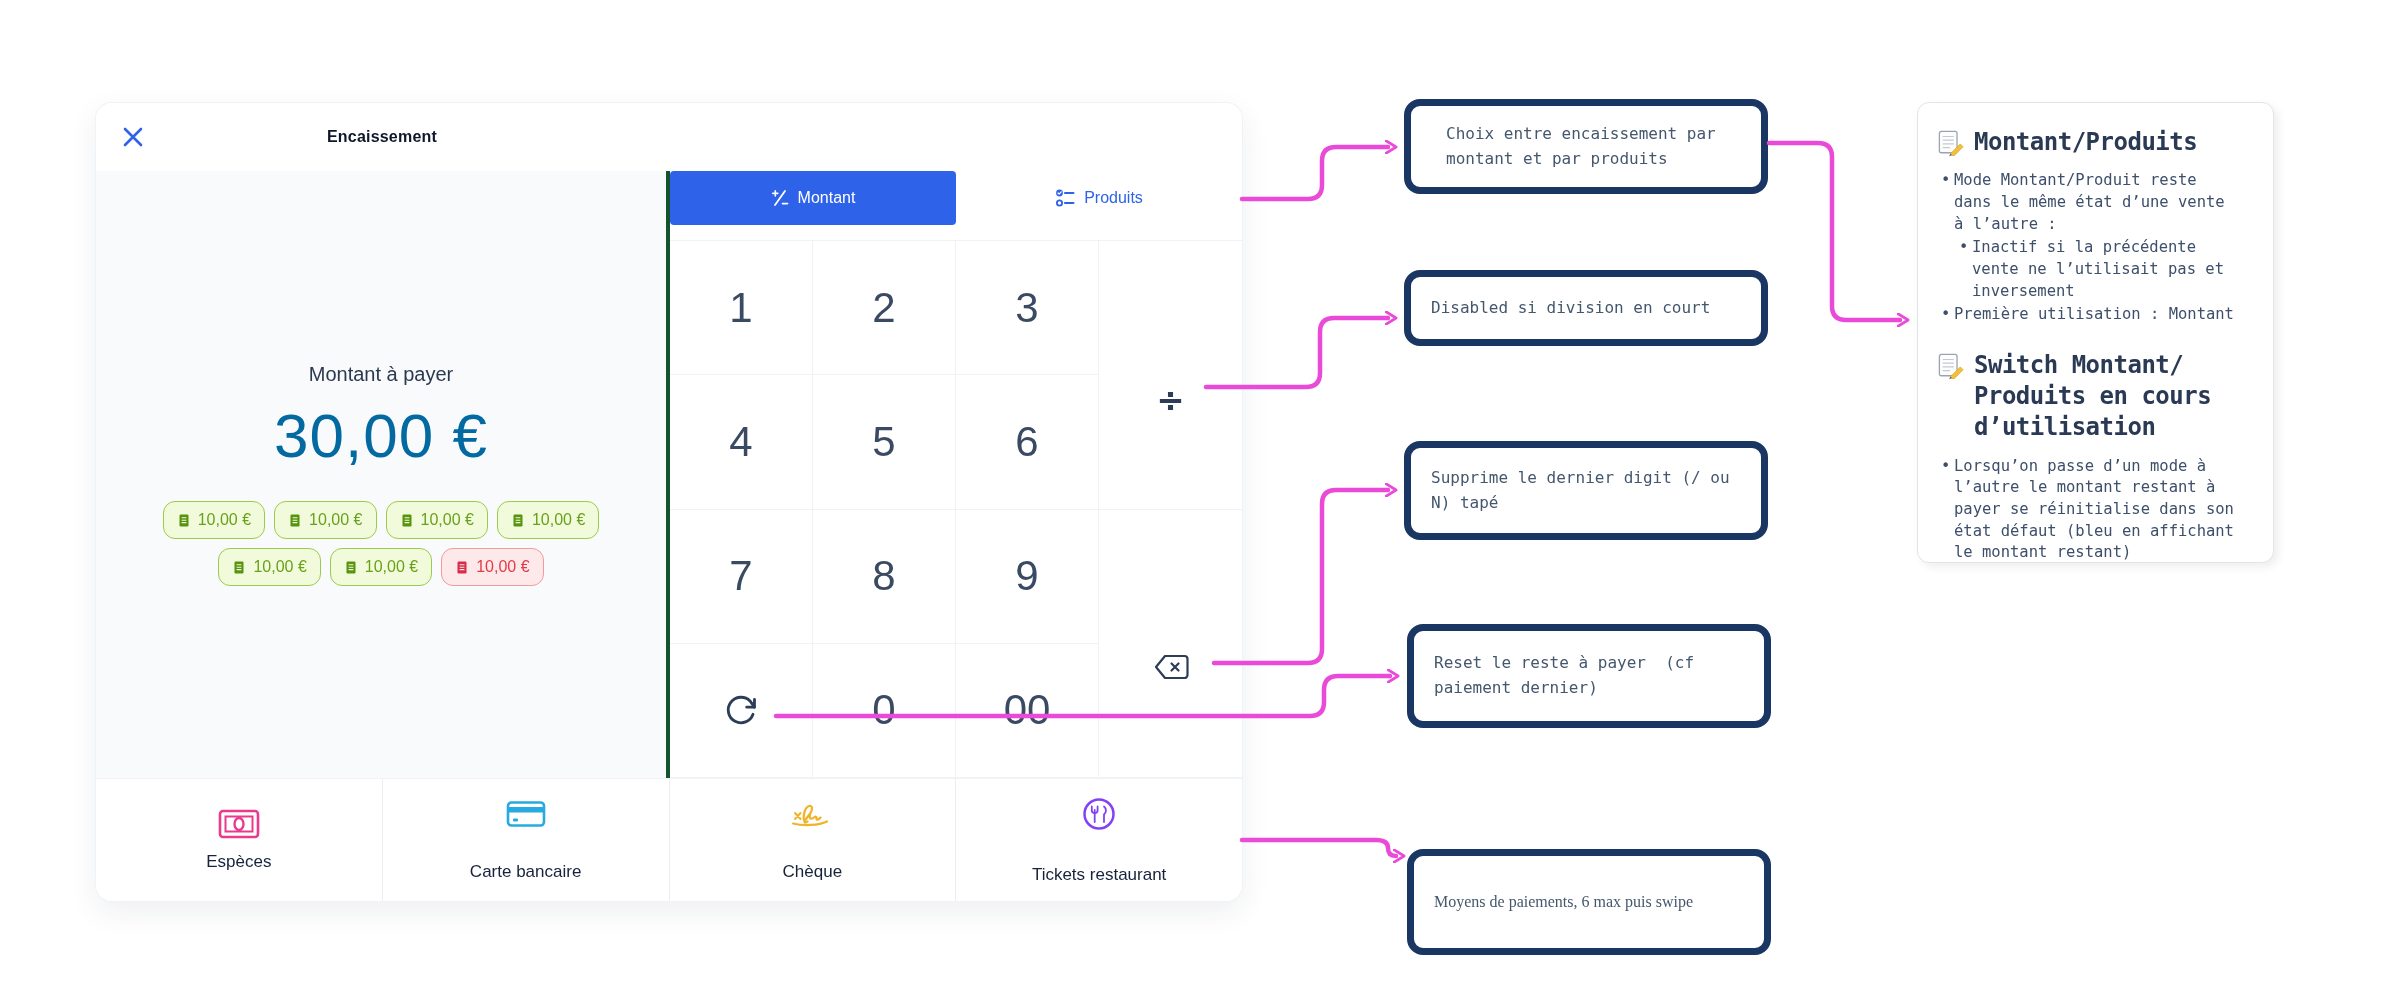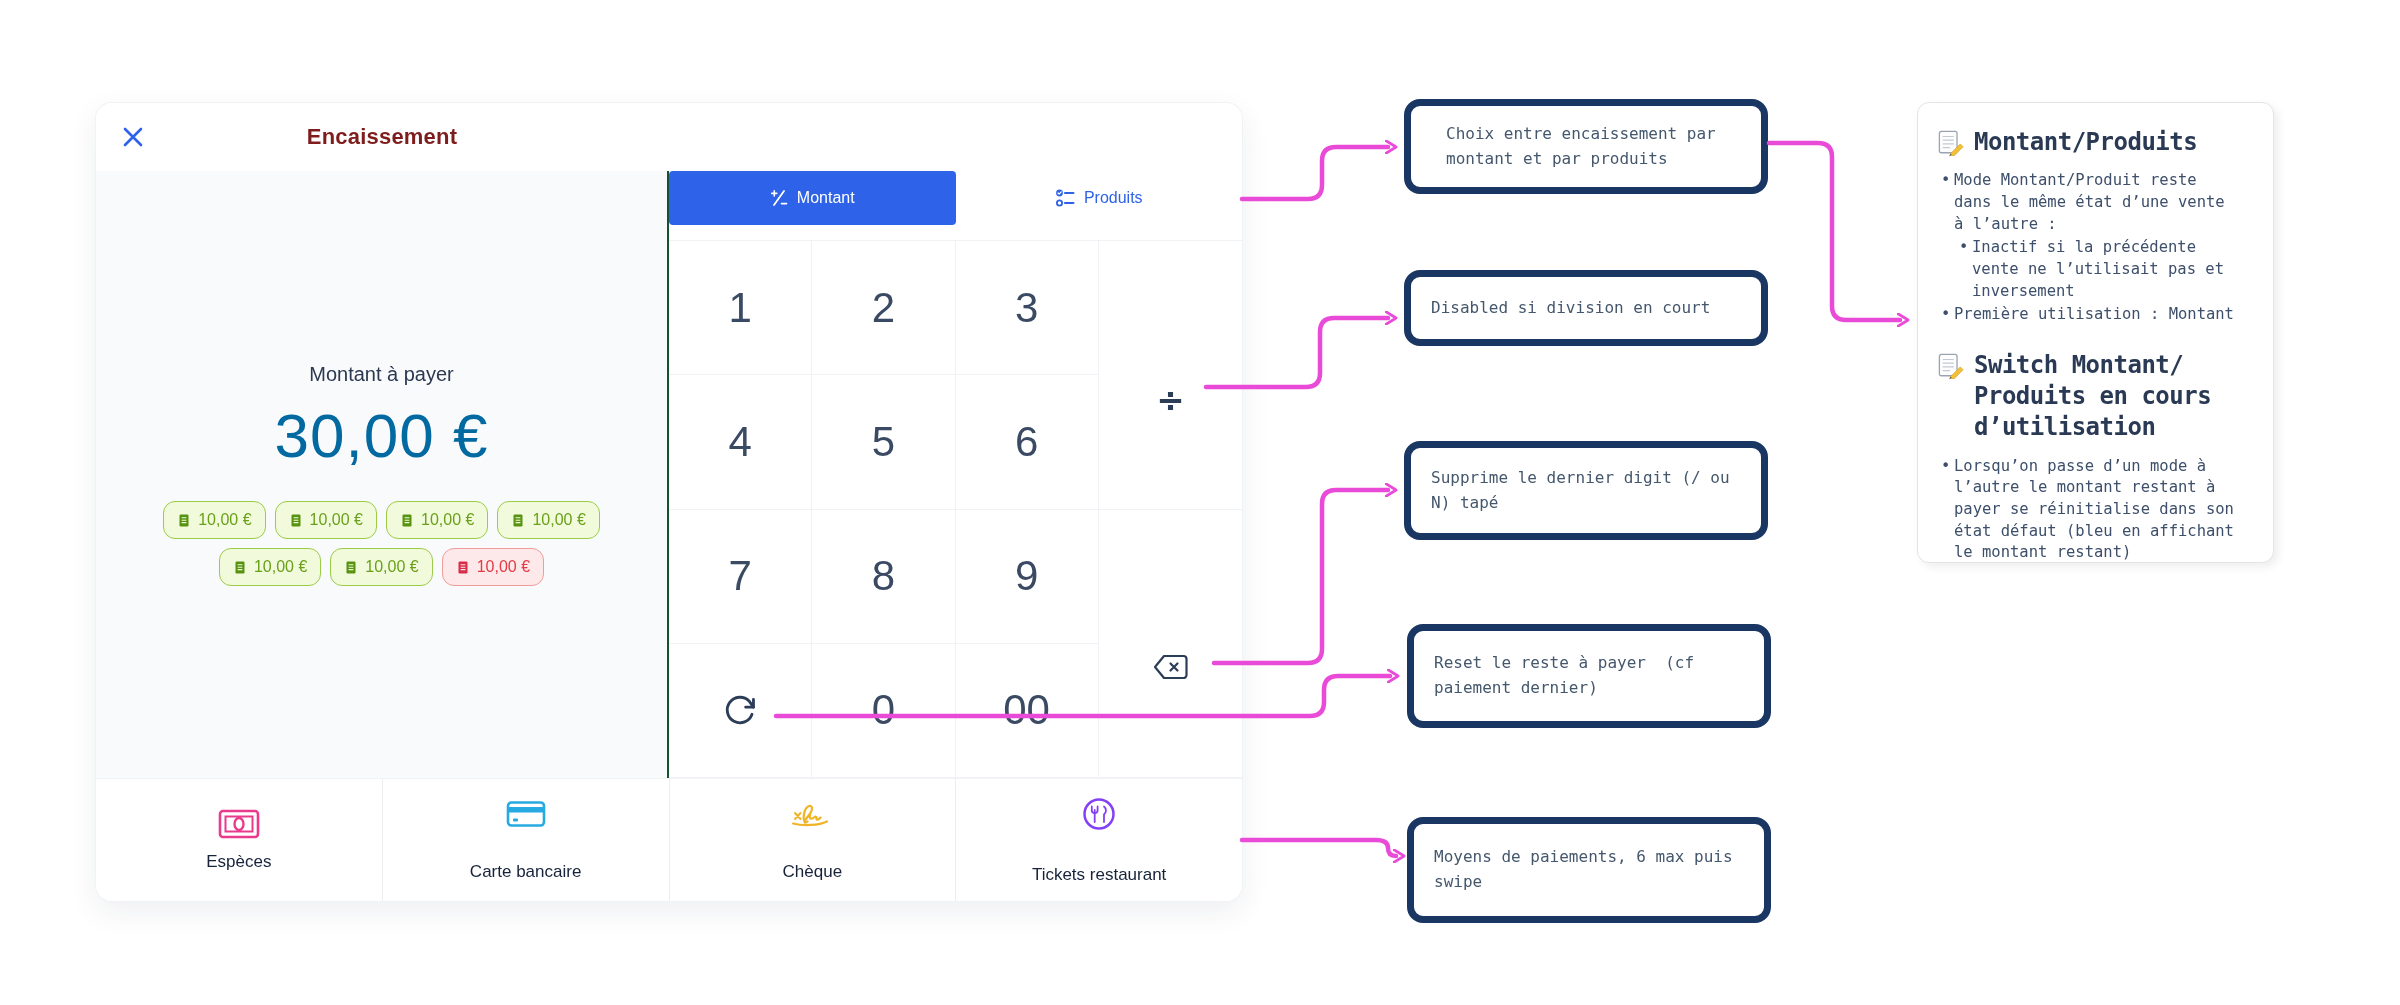--- a/index.html
+++ b/index.html
@@ -12,41 +12,41 @@
     position:absolute;left:96px;top:103px;width:1146px;height:798px;
     background:#fff;border-radius:16px;box-sizing:border-box;
     box-shadow:0 0 0 1px #f1f2f5,0 10px 30px rgba(30,41,70,.08);
     display:flex;flex-direction:column;overflow:hidden;
   }
   .modal-header{position:relative;height:68px;flex:0 0 68px;background:#fff;}
   .close-btn{position:absolute;left:26px;top:23px;width:22px;height:22px;cursor:pointer;}
   .modal-title{
     position:absolute;left:0;right:574px;top:0;height:68px;
     display:flex;align-items:center;justify-content:center;
-    font-size:22px;font-weight:700;color:#7f1d1d;letter-spacing:.2px;text-align:center;
+    font-size:16px;font-weight:700;color:#0f172a;letter-spacing:.2px;text-align:center;
   }
   .modal-body{flex:0 0 607px;display:flex;}
   
   .left-panel{
     width:572px;background:#f8fafc;display:flex;flex-direction:column;
     align-items:center;justify-content:center;
   }
   .amount-label{font-size:20px;color:#2c3950;font-weight:500;}
   .amount-value{font-size:62px;color:#0369a1;font-weight:500;letter-spacing:1px;margin-top:14px;}
   .chips{margin-top:30px;display:flex;flex-direction:column;gap:9px;align-items:center;}
   .chip-row{display:flex;gap:9px;justify-content:center;}
   .chip{
     display:flex;align-items:center;gap:7px;padding:9px 13px;border-radius:12px;
     font-size:16px;font-weight:500;background:#f1fbdc;border:1.5px solid #9ccb49;color:#6aa019;
   }
   .chip .tk{color:#57930f;}
   .chip.red{background:#fde9e9;border-color:#f29b9b;color:#e23b47;}
   .chip.red .tk{color:#d92c48;}
   
-  .right-panel{width:574px;display:flex;flex-direction:column;border-left:2px solid #14532d;gap:15px;}
+  .right-panel{width:574px;display:flex;flex-direction:column;border-left:4px solid #14532d;gap:15px;}
   .tabs{flex:0 0 54px;display:flex;}
   .tab{
     flex:1;display:flex;align-items:center;justify-content:center;gap:9px;
     font-size:16px;font-weight:500;cursor:pointer;border-radius:4px;
   }
   .tab.active{background:#2e62e8;color:#fff;}
   .tab.inactive{background:#fff;color:#2e62e8;}
   .numpad{
     flex:1;display:grid;grid-template-columns:repeat(4,1fr);grid-template-rows:repeat(4,1fr);
     border-top:1px solid #f1f2f5;
@@ -269,21 +269,21 @@
   </div>
 <div class="callout" style="left:1404px;top:270px;height:76px;align-items:center;">
     <span>Disabled si division en court</span>
   </div>
 <div class="callout" style="left:1404px;top:441px;height:99px;">
     <span>Supprime le dernier digit (/ ou N) tapé</span>
   </div>
 <div class="callout" style="left:1407px;top:624px;height:104px;">
     <span>Reset le reste à payer  (cf paiement dernier)</span>
   </div>
-<div class="callout" style="left:1407px;top:817px;height:106px;">
+<div class="callout" style="left:1407px;top:849px;height:106px;font-family:Liberation Serif, serif;">
     <span>Moyens de paiements, 6 max puis swipe</span>
   </div>
 
 <div class="notes">
   <h2>
     <svg class="memo" width="26" height="26" viewBox="0 0 28 28">
       <rect x="1.5" y="1.5" width="19" height="23" rx="2" fill="#fdfdfd" stroke="#9aa3b2" stroke-width="1.4"></rect>
       <path d="M5 7 h12 M5 11 h12 M5 15 h12 M5 19 h8" stroke="#c3cad4" stroke-width="1.3"></path>
       <path d="M13.5 25.5 L24 15 l3 3 L16.5 28.5 Z" fill="#f2c039" stroke="#d9a41f" stroke-width="0.8"></path>
       <path d="M12 28 l1.5 -2.5 l1.6 1.6 Z" fill="#5b4632"></path>

